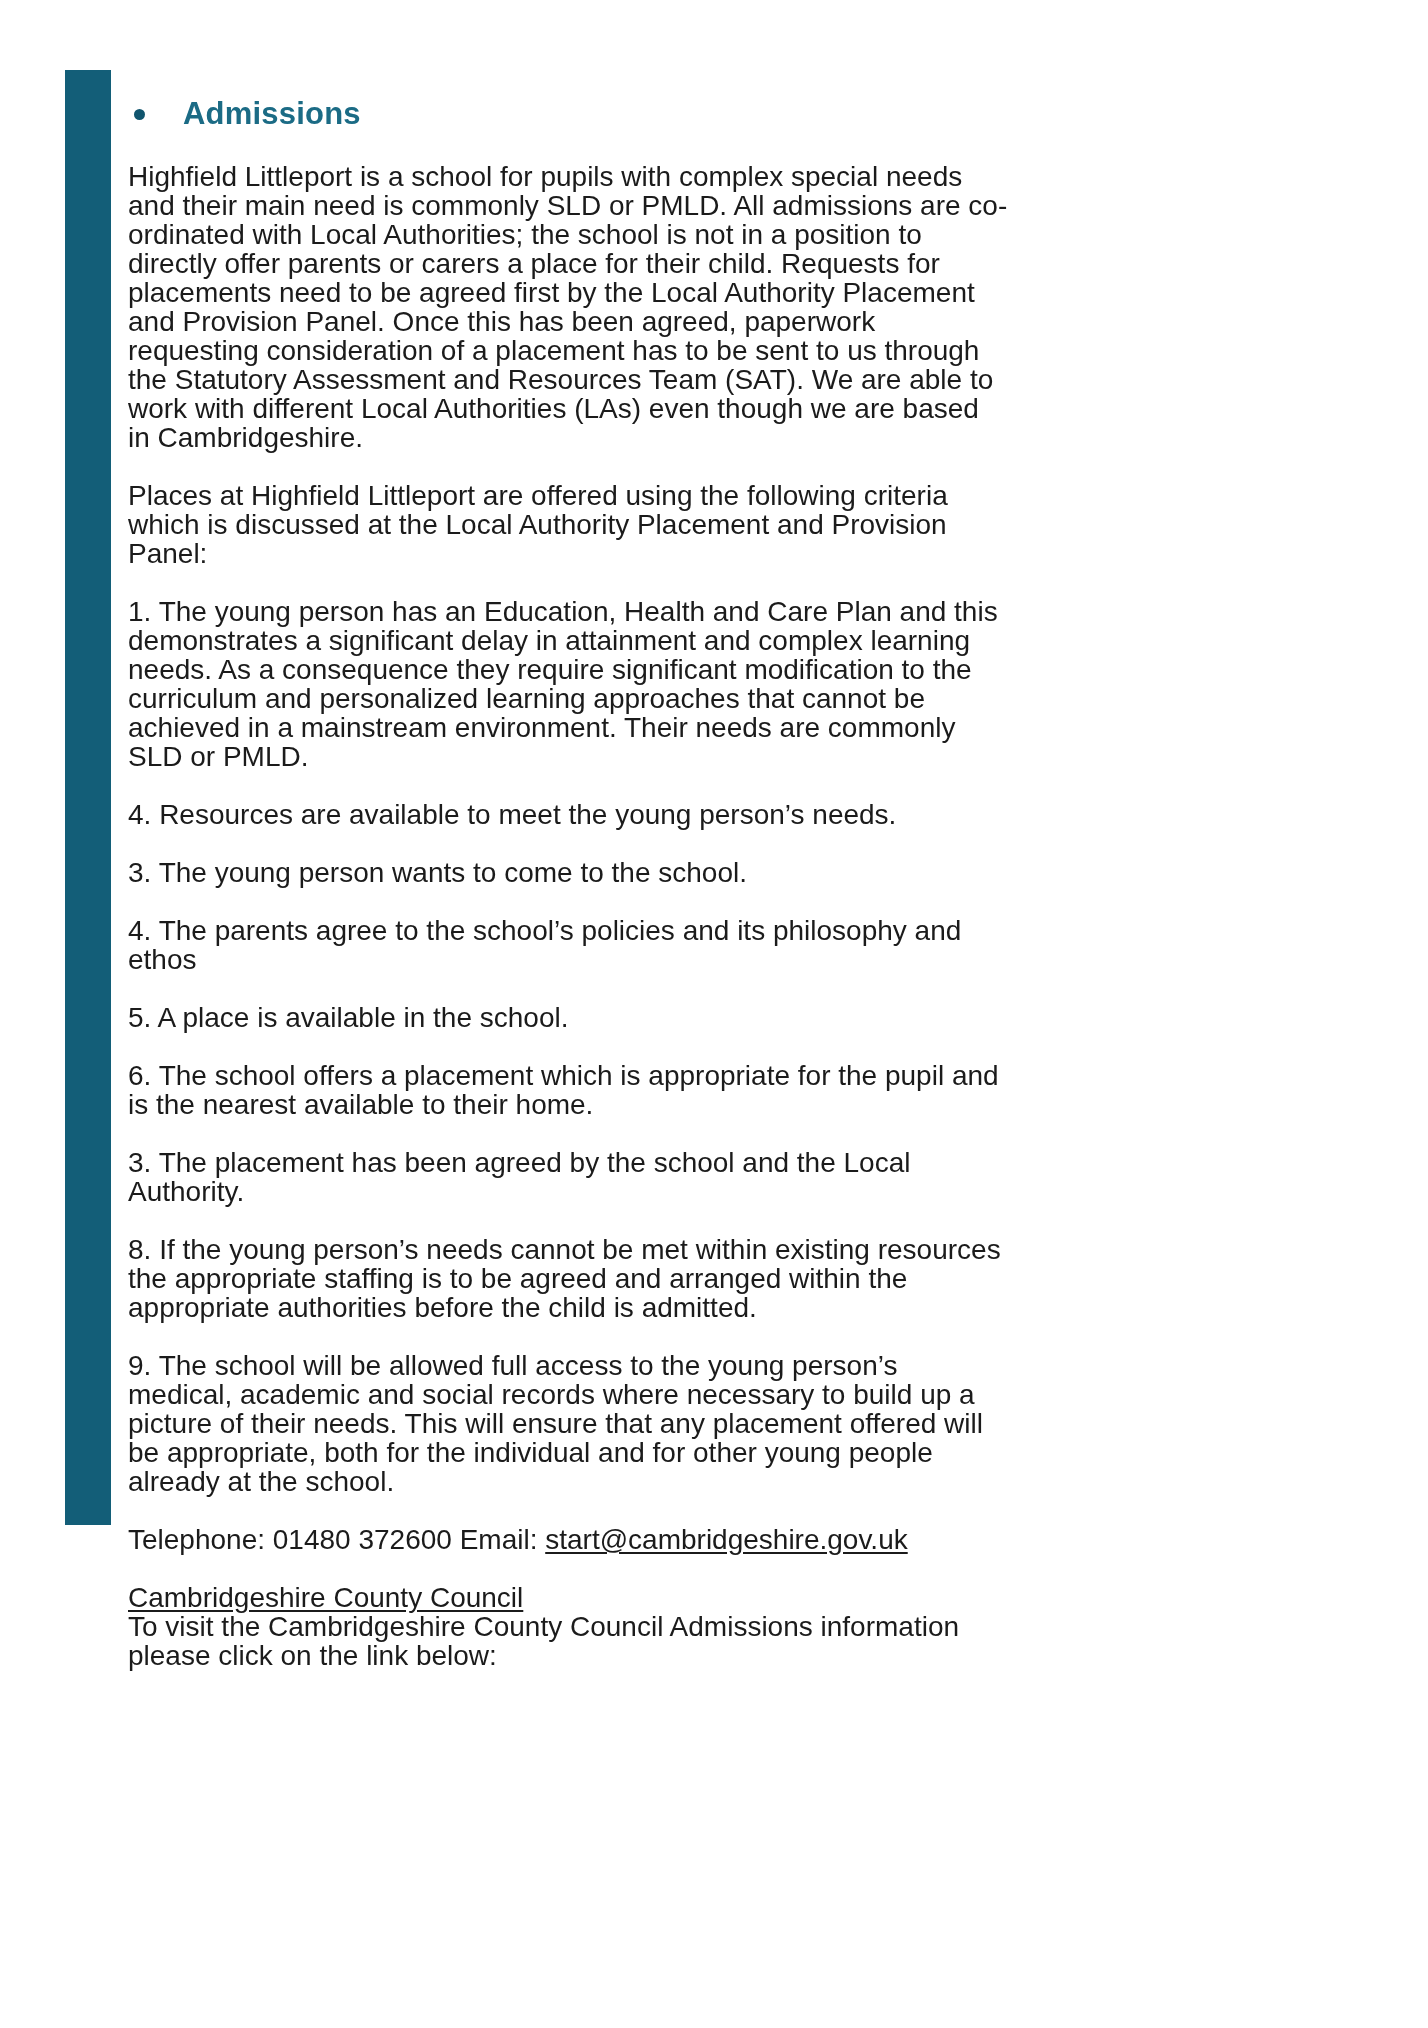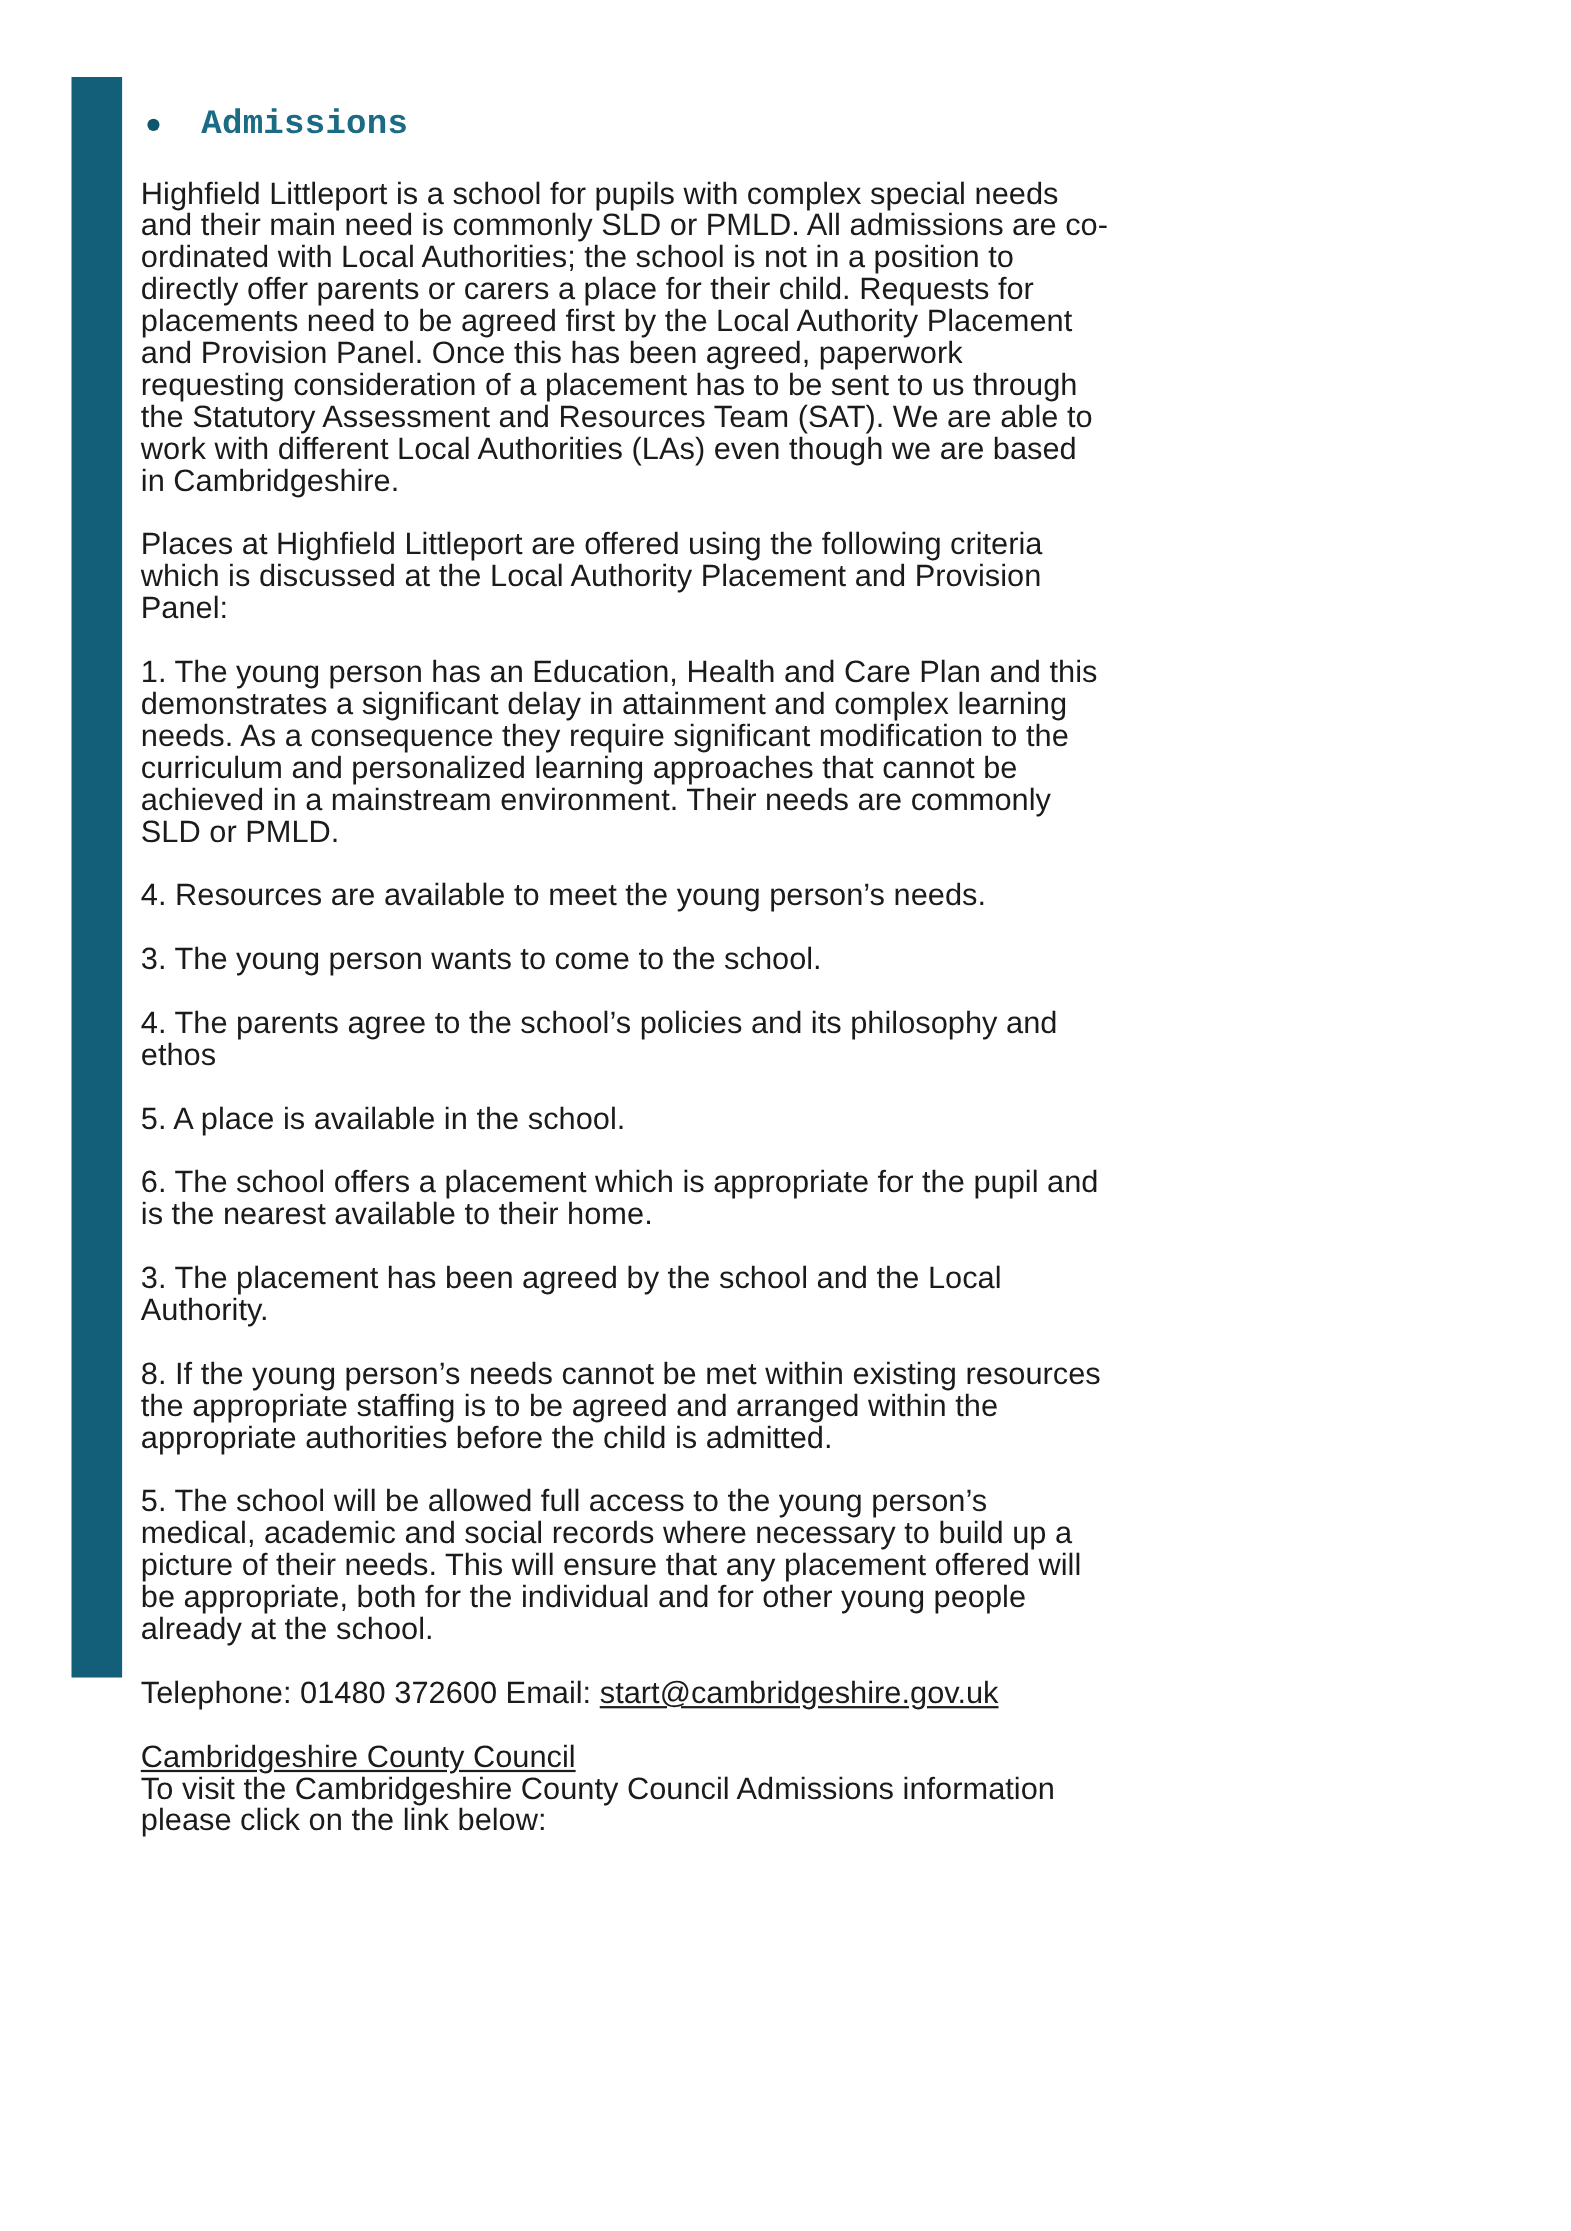--- a/index.html
+++ b/index.html
@@ -39,21 +39,21 @@
     background: #10556e;
     margin-left: 6px;
     margin-right: 38px;
     flex: 0 0 auto;
   }
   .heading {
     font-size: 31px;
     font-weight: 700;
     color: #1b6b85;
     letter-spacing: 0.2px;
-    font-family: Liberation Mono, monospace;
+    font-family: Liberation Sans, sans-serif;
   }
   .para {
     font-size: 28px;
     line-height: 29px;
     margin: 0 0 29px 0;
     color: #1b1b1b;
   }
   .para.last {
     margin-bottom: 0;
   }
@@ -82,21 +82,21 @@
   <p class="para">Places at Highfield Littleport are offered using the following criteria which is discussed at the Local Authority Placement and Provision Panel:</p>
 
   <p class="para">1. The young person has an Education, Health and Care Plan and this demonstrates a significant delay in attainment and complex learning needs.  As a consequence they require significant modification to the curriculum and personalized learning approaches that cannot be achieved in a mainstream environment.  Their needs are commonly SLD or PMLD.</p>
   <p class="para">4. Resources are available to meet the young person’s needs.</p>
   <p class="para">3. The young person wants to come to the school.</p>
   <p class="para">4. The parents agree to the school’s policies and its philosophy and ethos</p>
   <p class="para">5. A place is available in the school.</p>
   <p class="para">6. The school offers a placement which is appropriate for the pupil and is the nearest available to their home.</p>
   <p class="para">3. The placement has been agreed by the school and the Local Authority.</p>
   <p class="para">8. If the young person’s needs cannot be met within existing resources the appropriate staffing is to be agreed and arranged within the appropriate authorities before the child is admitted.</p>
-  <p class="para">5. The school will be allowed full access to the young person’s medical, academic and social records where necessary to build up a picture of their needs. This will ensure that any placement offered will be appropriate, both for the individual and for other young people already at the school.</p>
+  <p class="para">9. The school will be allowed full access to the young person’s medical, academic and social records where necessary to build up a picture of their needs. This will ensure that any placement offered will be appropriate, both for the individual and for other young people already at the school.</p>
 
 
   <p class="para"><span>Telephone: 01480 372600 Email: </span><a class="doc-link" href="#">start@cambridgeshire.gov.uk</a></p>
 
   <p class="para last"><a class="doc-link" href="#">Cambridgeshire County Council</a></p>
 
   <p class="para">To visit the Cambridgeshire County Council Admissions information please click on the link below:</p>
 
 </div>
 

